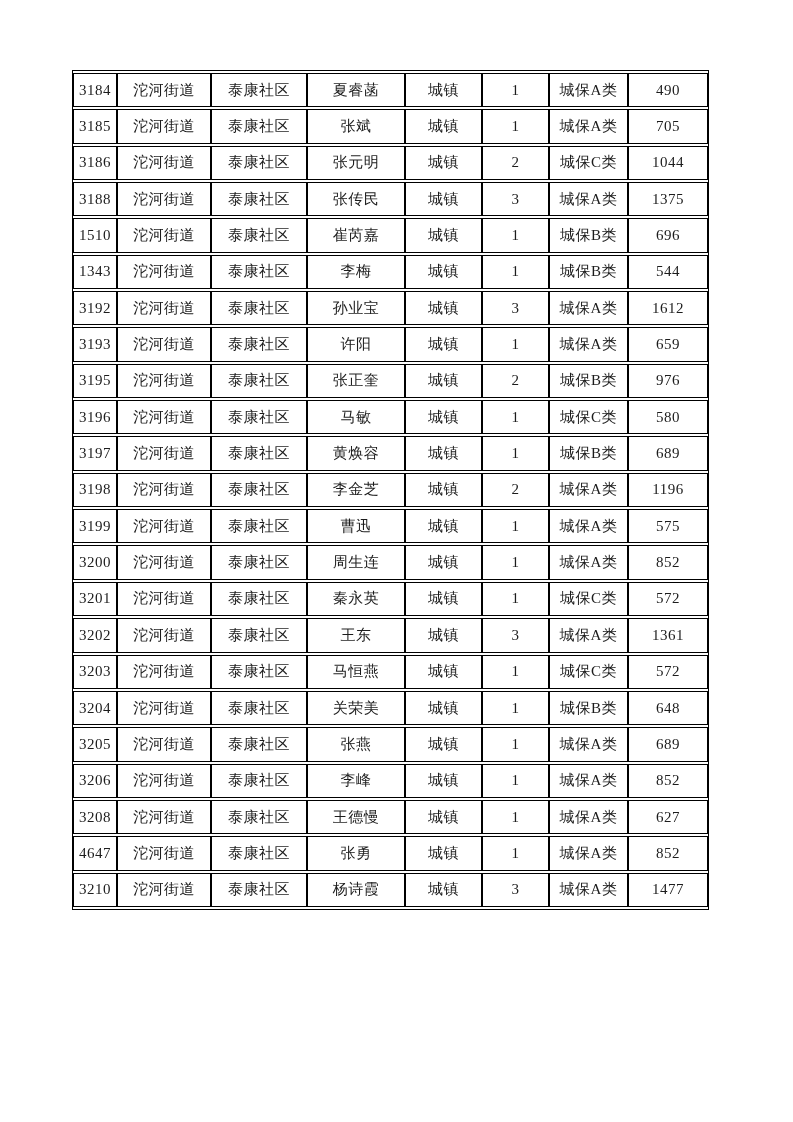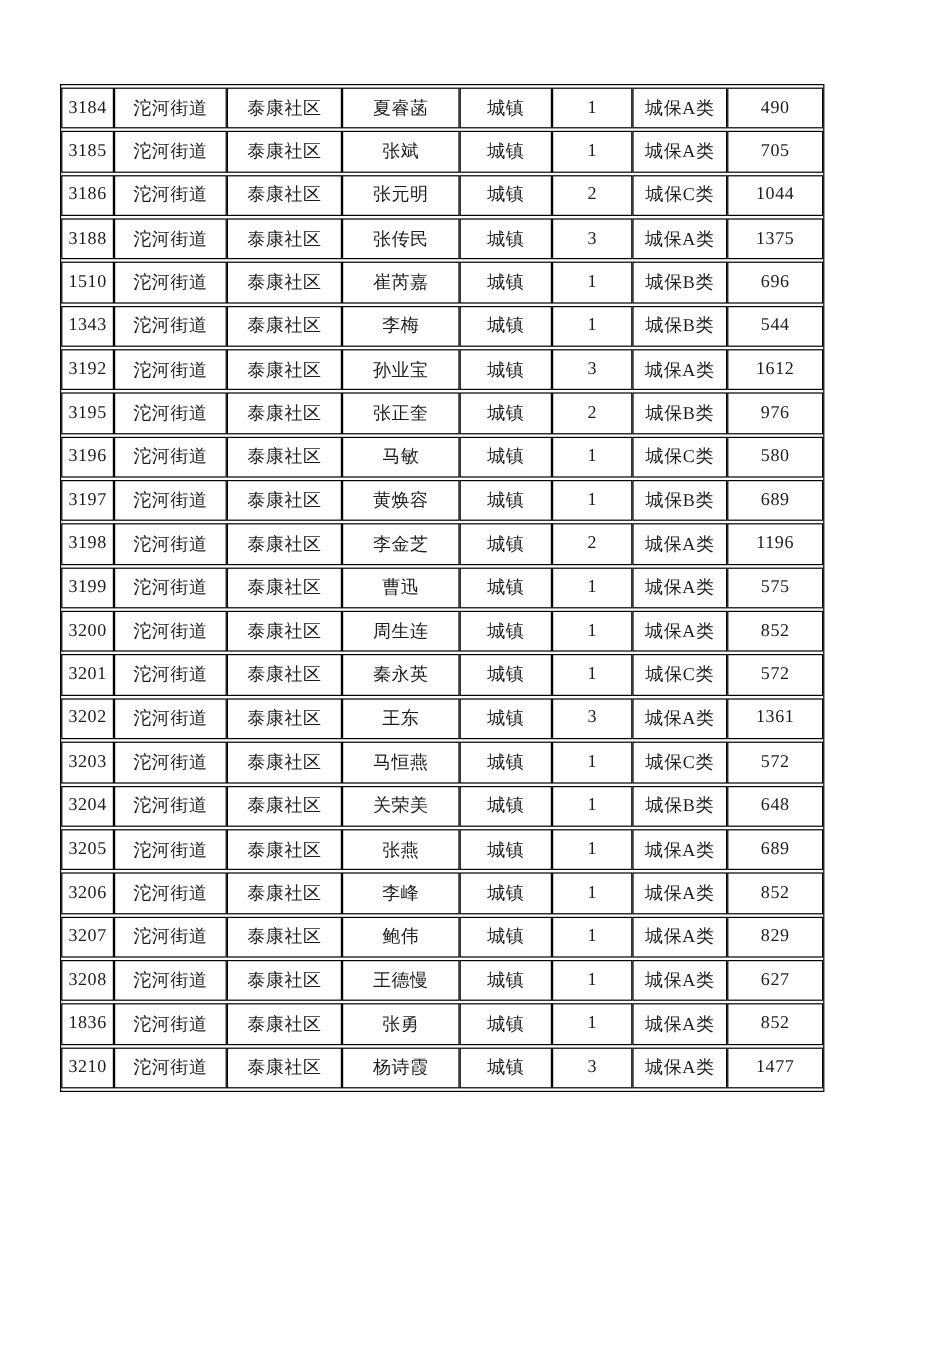--- a/index.html
+++ b/index.html
@@ -17,21 +17,21 @@
     position: absolute;
     left: 0;
     top: 0;
     width: 793px;
     height: 1122px;
     background: #ffffff;
     overflow: hidden;
   }
   table.data-table {
     position: absolute;
-    left: 50px;
+    left: 72px;
     top: 70px;
     width: 636px;
     height: 840px;
     border-collapse: separate;
     border-spacing: 0 2px;
     border: 1px solid #000000;
     table-layout: fixed;
   }
   table.data-table td {
     border: 1px solid #000000;
@@ -134,20 +134,30 @@
           <td>3192</td>
           <td>沱河街道</td>
           <td>泰康社区</td>
           <td>孙业宝</td>
           <td>城镇</td>
           <td>3</td>
           <td>城保A类</td>
           <td>1612</td>
         </tr>
         <tr>
+          <td>3193</td>
+          <td>沱河街道</td>
+          <td>泰康社区</td>
+          <td>许阳</td>
+          <td>城镇</td>
+          <td>1</td>
+          <td>城保A类</td>
+          <td>659</td>
+        </tr>
+        <tr>
           <td>3195</td>
           <td>沱河街道</td>
           <td>泰康社区</td>
           <td>张正奎</td>
           <td>城镇</td>
           <td>2</td>
           <td>城保B类</td>
           <td>976</td>
         </tr>
         <tr>
@@ -254,41 +264,31 @@
           <td>3206</td>
           <td>沱河街道</td>
           <td>泰康社区</td>
           <td>李峰</td>
           <td>城镇</td>
           <td>1</td>
           <td>城保A类</td>
           <td>852</td>
         </tr>
         <tr>
-          <td>3207</td>
-          <td>沱河街道</td>
-          <td>泰康社区</td>
-          <td>鲍伟</td>
-          <td>城镇</td>
-          <td>1</td>
-          <td>城保A类</td>
-          <td>829</td>
-        </tr>
-        <tr>
           <td>3208</td>
           <td>沱河街道</td>
           <td>泰康社区</td>
           <td>王德慢</td>
           <td>城镇</td>
           <td>1</td>
           <td>城保A类</td>
           <td>627</td>
         </tr>
         <tr>
-          <td>1836</td>
+          <td>4647</td>
           <td>沱河街道</td>
           <td>泰康社区</td>
           <td>张勇</td>
           <td>城镇</td>
           <td>1</td>
           <td>城保A类</td>
           <td>852</td>
         </tr>
         <tr>
           <td>3210</td>

